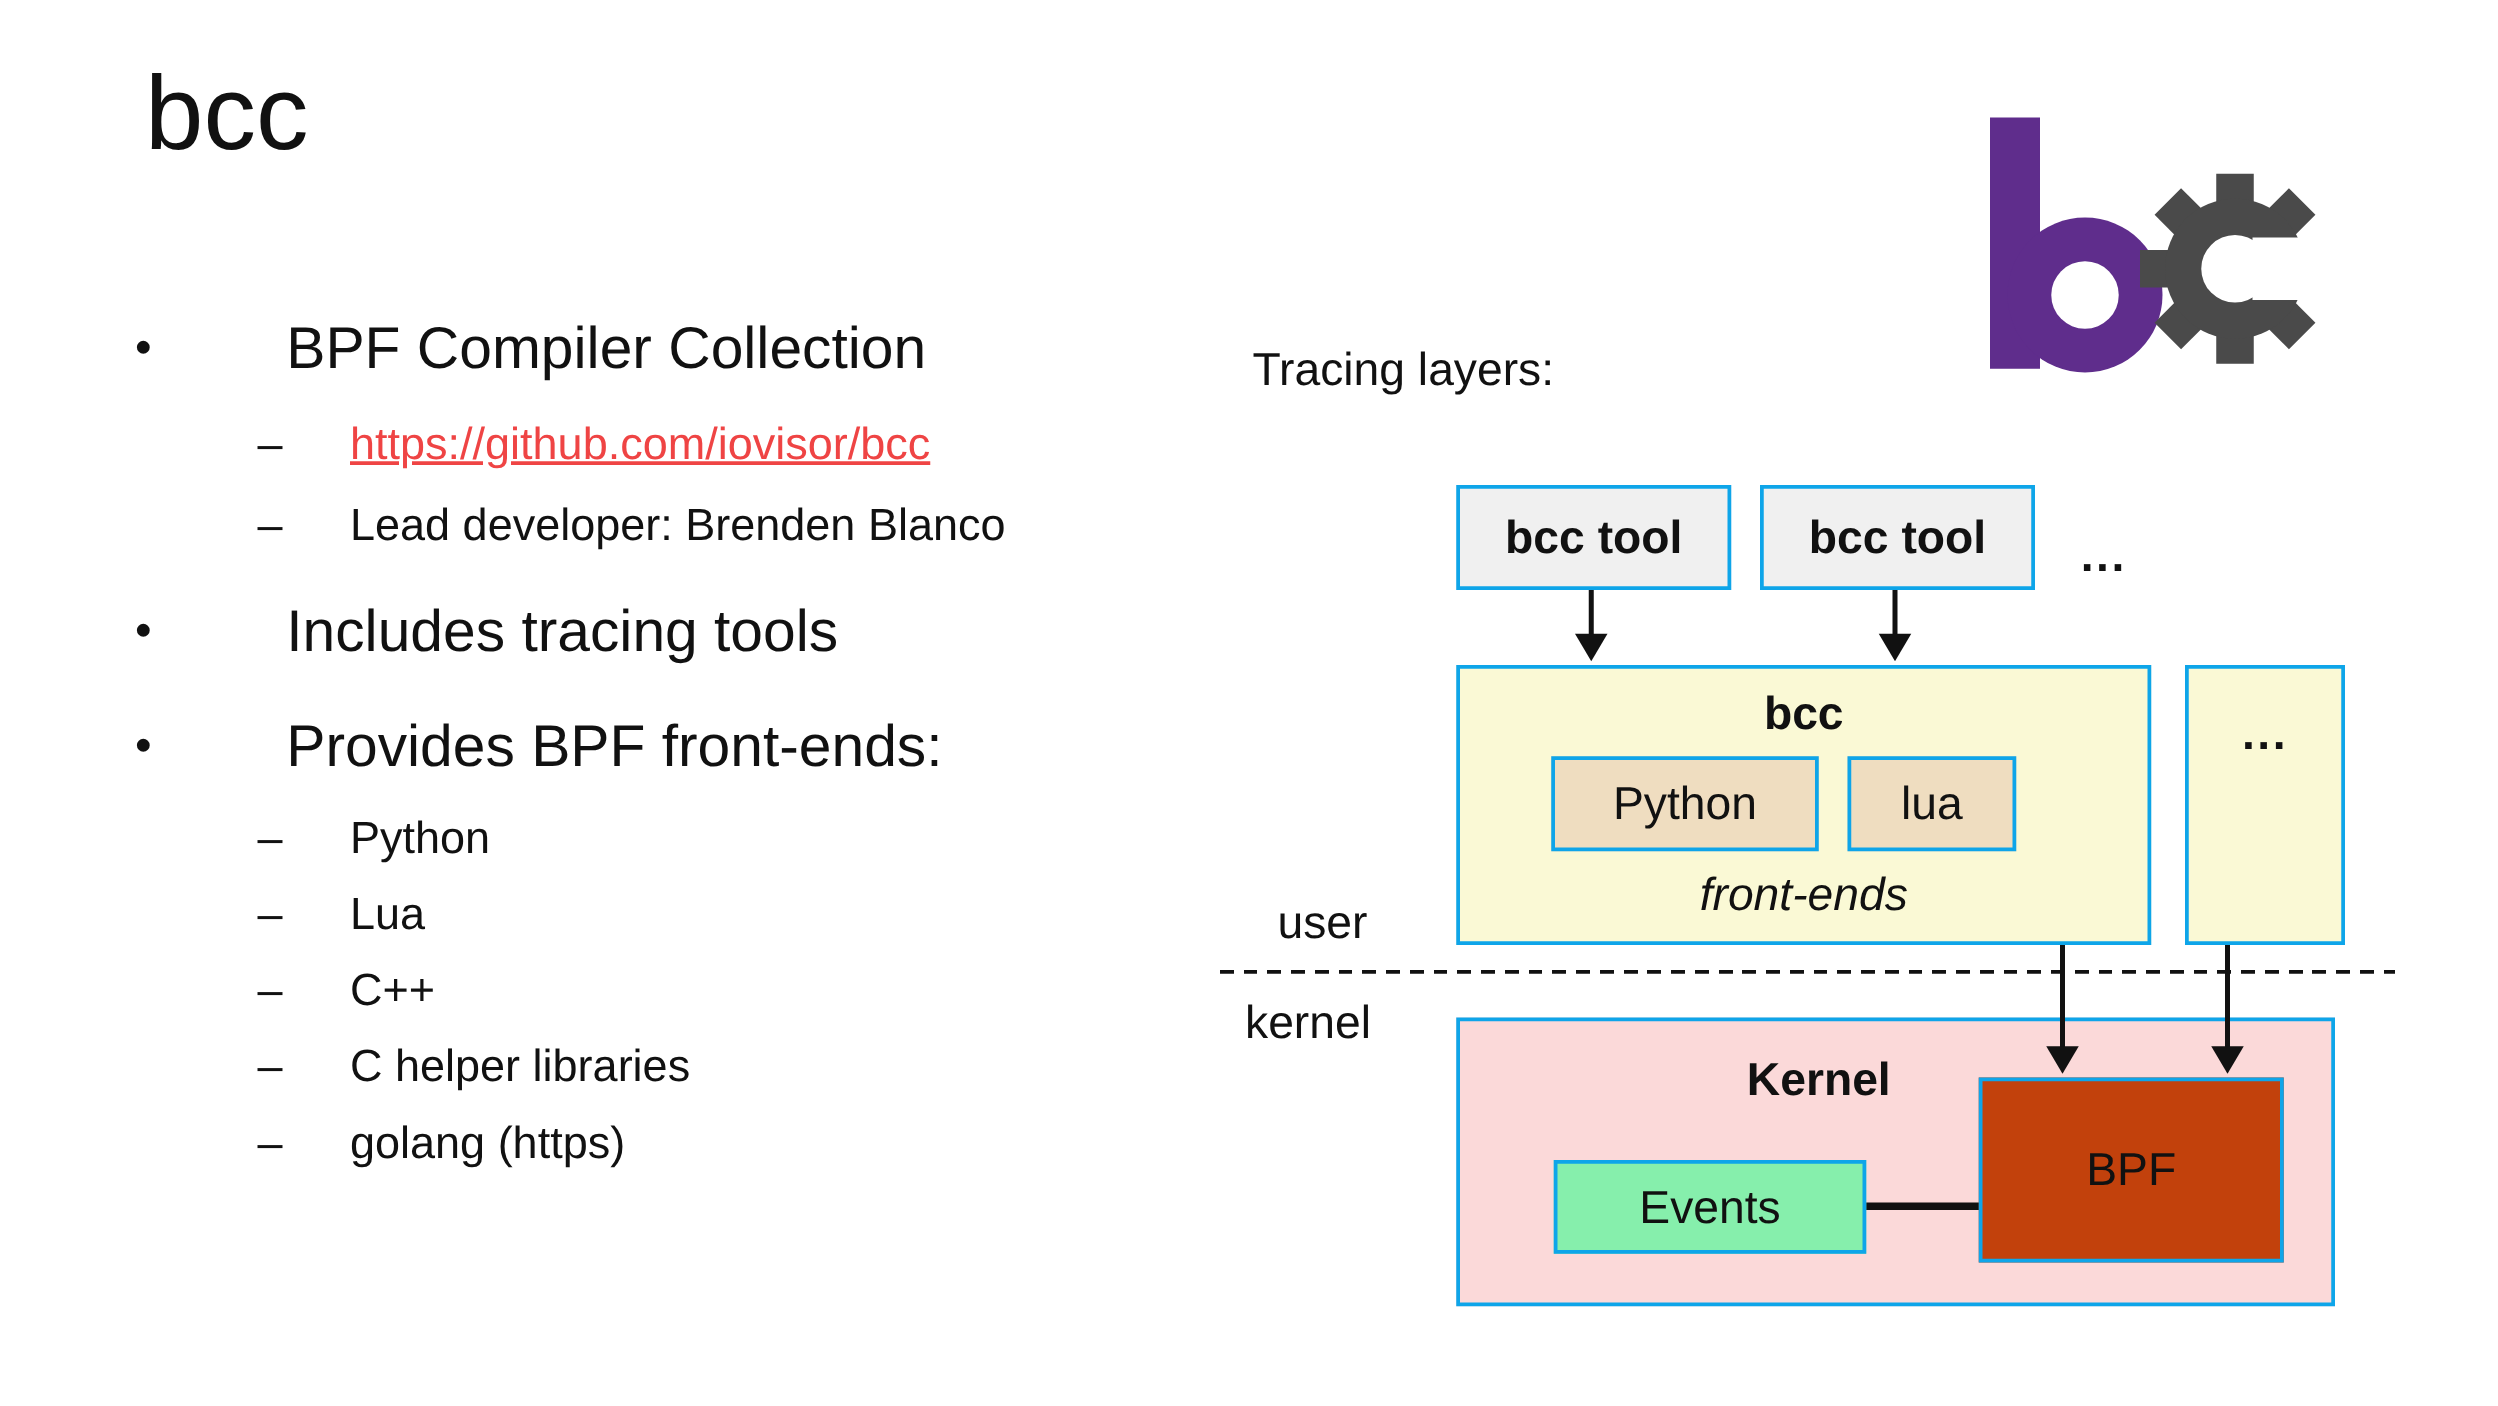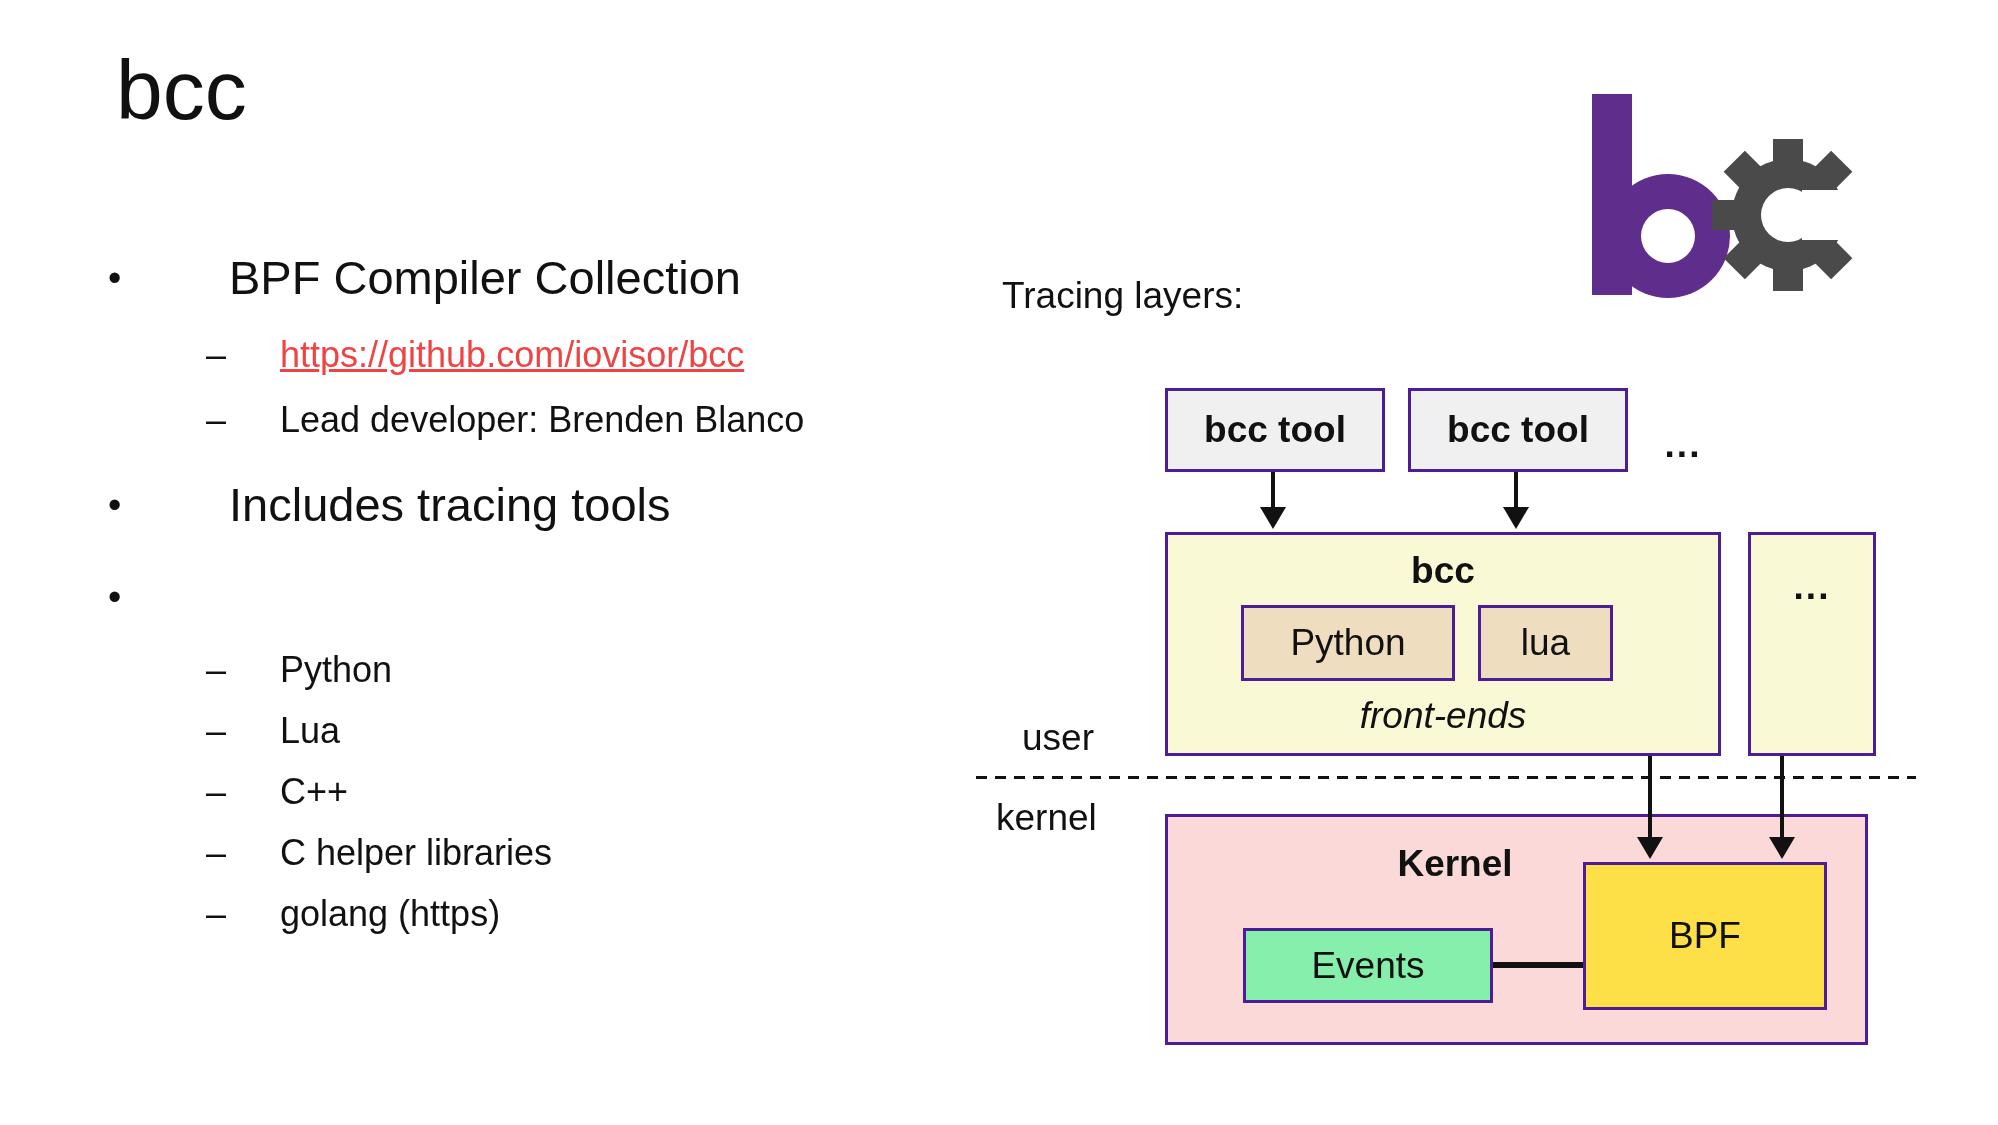--- a/index.html
+++ b/index.html
@@ -21,30 +21,30 @@
   .l1{height:56px;line-height:56px;font-size:47px;}
   .l1 .mark{left:108px;font-size:38px;}
   .l1 .txt{left:195px;margin-left:34px;}
   .l2{height:46px;line-height:46px;font-size:36px;}
   .l2 .mark{left:206px;}
   .l2 .txt{left:280px;}
   a.link{color:#ef4444;text-decoration:underline;cursor:pointer;}
   
   .dg-heading{position:absolute;left:1002px;top:273px;height:46px;line-height:46px;font-size:37px;}
   .box{
-    position:absolute;box-sizing:border-box;border:3px solid #4c1d95;
+    position:absolute;box-sizing:border-box;border:3px solid #0ea5e9;
     display:flex;align-items:center;justify-content:center;
     font-size:37px;
   }
   .tool{background:#F0F0F0;font-weight:700;}
   .bccbig{background:#FAF9D5;}
   .morebox{background:#FAF9D5;}
   .tan{background:#EFDDC0;}
   .pink{background:#FBD9D9;}
-  .green{background:#fde047;}
+  .green{background:#c2410c;}
   .blue{background:#86efac;}
   .inlabel{position:absolute;text-align:center;font-size:37px;white-space:nowrap;}
   .bold{font-weight:700;}
   .dots{font-weight:700;font-size:37px;letter-spacing:2px;}
   .arrow{position:absolute;width:4px;background:#111;}
   .arrow::after{
     content:"";position:absolute;left:-11px;bottom:-21px;width:0;height:0;
     border-left:13px solid transparent;border-right:13px solid transparent;
     border-top:22px solid #111;
   }
@@ -113,20 +113,21 @@
   <div class="row l2" style="top:397px">
     <span class="mark">–</span>
     <span class="txt">Lead developer: Brenden Blanco</span>
   </div>
   <div class="row l1" style="top:477px">
     <span class="mark">•</span>
     <span class="txt">Includes tracing tools</span>
   </div>
   <div class="row l1" style="top:569px">
     <span class="mark">•</span>
+    <span class="txt">Provides BPF front-ends:</span>
   </div>
   <div class="row l2" style="top:647px">
     <span class="mark">–</span>
     <span class="txt">Python</span>
   </div>
   <div class="row l2" style="top:708px">
     <span class="mark">–</span>
     <span class="txt">Lua</span>
   </div>
   <div class="row l2" style="top:769px">

